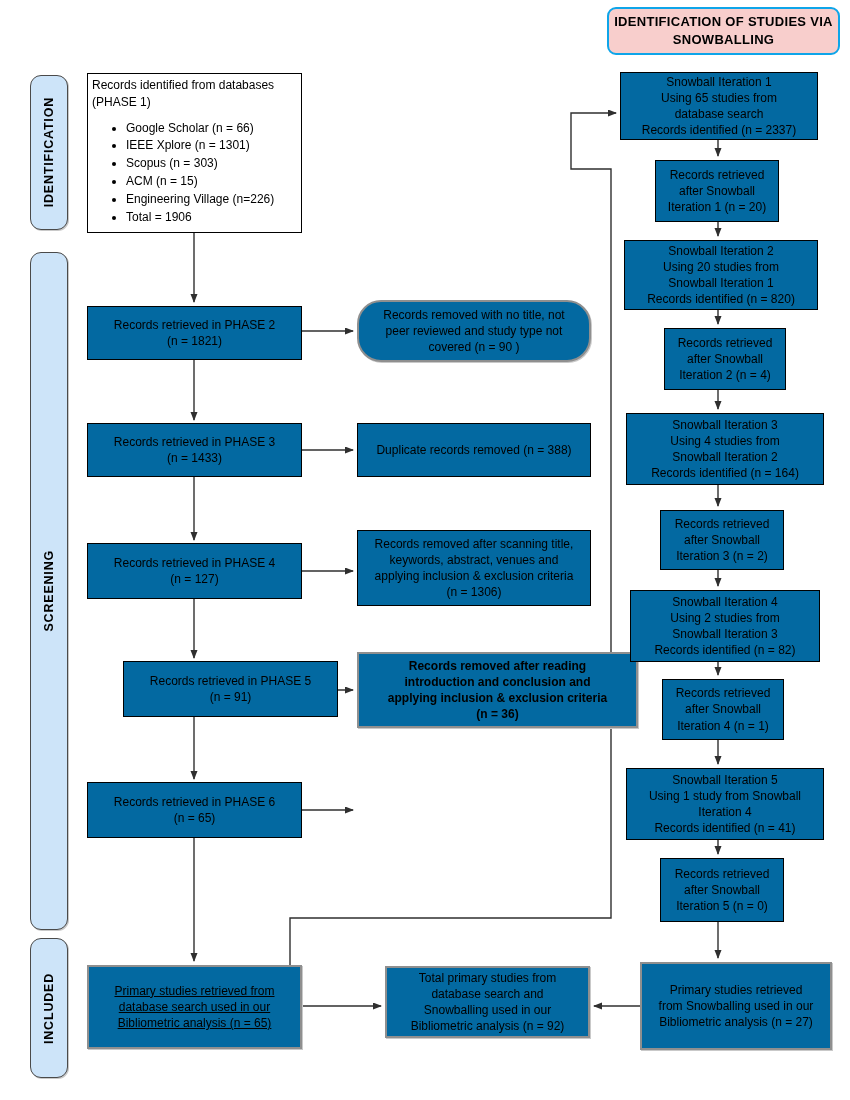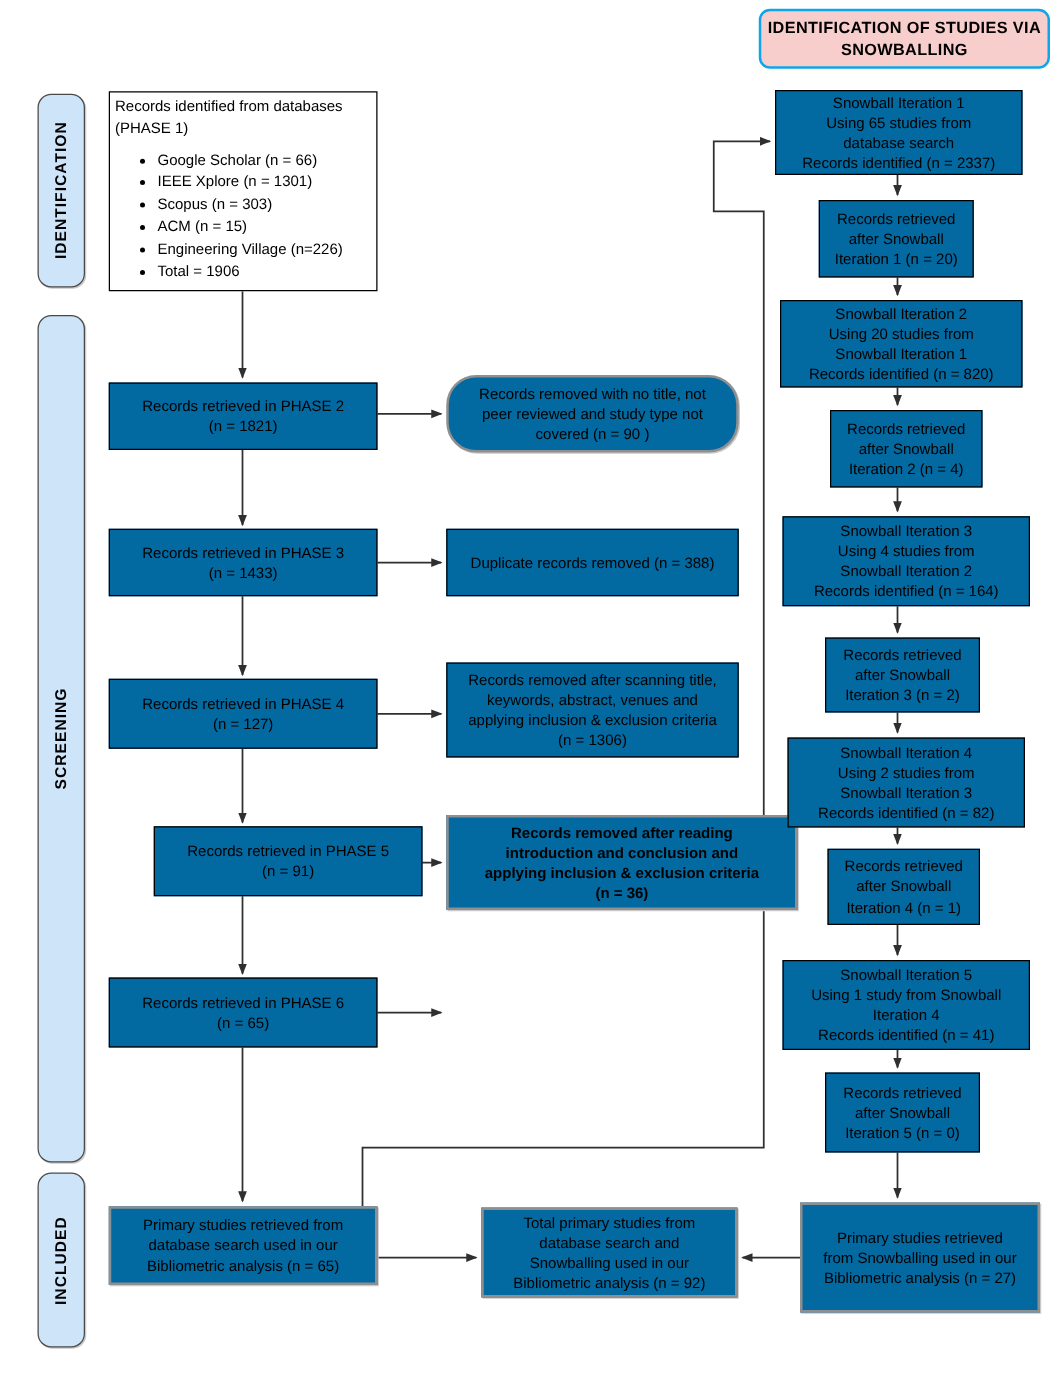--- a/index.html
+++ b/index.html
@@ -44,21 +44,21 @@
   }
   #box-phase1 ul { margin:9px 0 0 0; padding-left:34px; }
   #box-phase1 li { margin:0 0 1px 0; }
 
   
   #box-phase2 { left:87px; top:306px; width:215px; height:54px; }
   #box-phase3 { left:87px; top:423px; width:215px; height:54px; }
   #box-phase4 { left:87px; top:543px; width:215px; height:56px;text-align:center; }
   #box-phase5 { left:87px; top:661px; width:215px; height:56px;margin-left:36px; }
   #box-phase6 { left:87px; top:782px; width:215px; height:56px; }
-  #box-primary-db { left:87px; top:965px; width:215px; height:63px; }
+  #box-primary-db { left:87px; top:965px; width:215px; height:84px;text-decoration:underline; }
 
   
   #box-removed-2 { left:357px; top:300px; width:234px; height:62px;border-radius:24px; }
   #box-removed-3 { left:357px; top:423px; width:234px; height:54px; }
   #box-removed-4 { left:357px; top:530px; width:234px; height:76px; }
   #box-removed-5 { left:357px; top:652px; width:281px; height:76px;font-weight:bold; }
   #box-removed-6 { left:357px; top:770px; width:234px; height:70px; }
 
   
   #box-total { left:385px; top:966px; width:205px; height:72px; }

